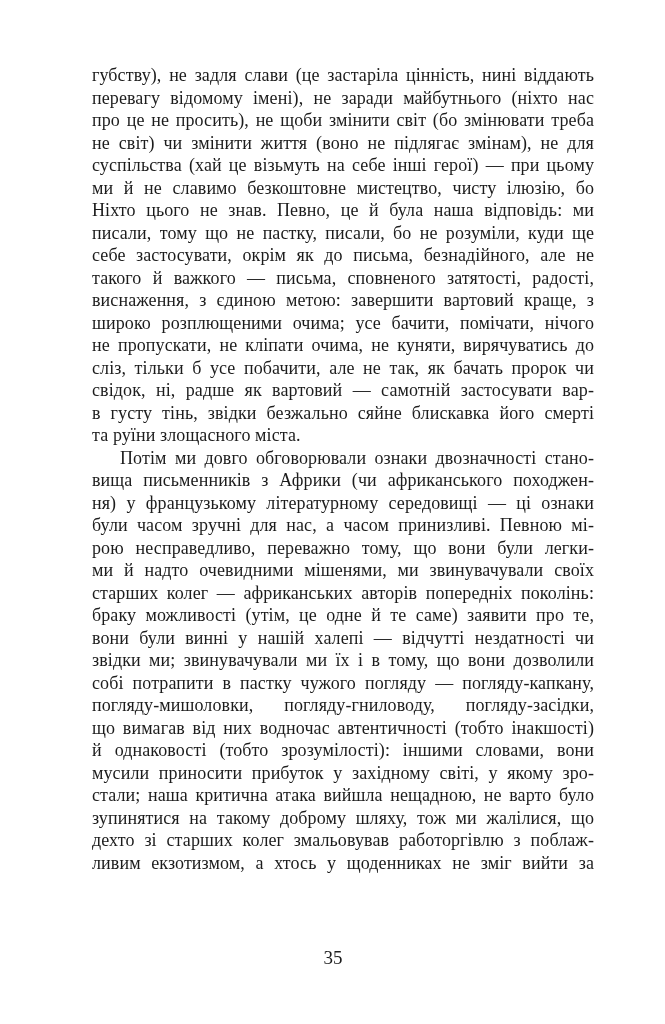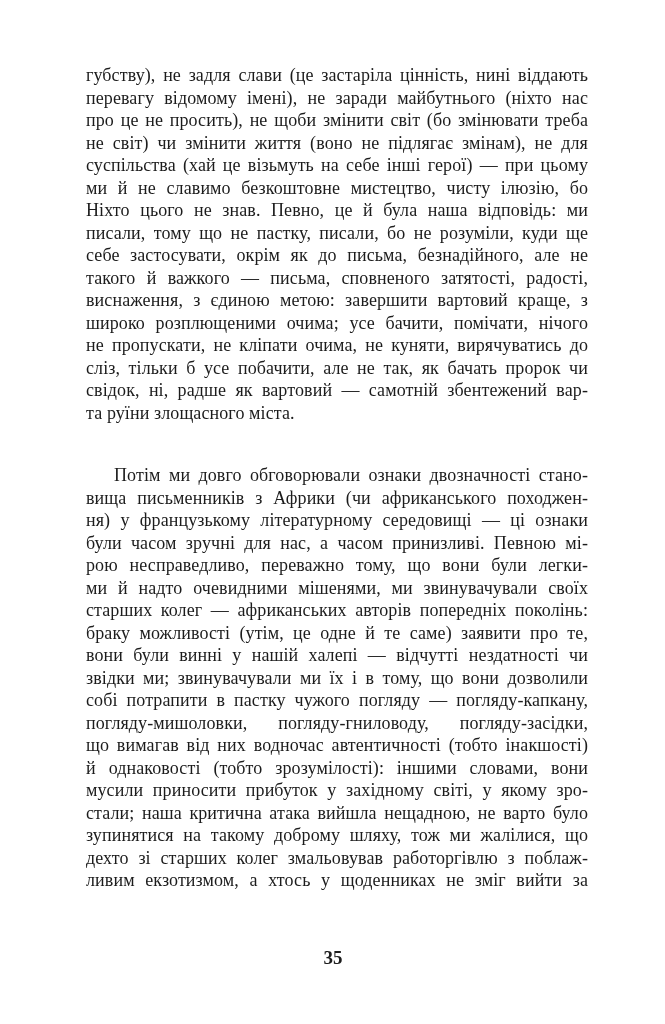--- a/index.html
+++ b/index.html
@@ -14,21 +14,21 @@
     overflow: hidden;
     font-family: "Liberation Serif", "DejaVu Serif", serif;
   }
   .page {
     position: absolute;
     inset: 0;
     background: var(--page-bg, #ffffff);
   }
   .text-block {
     position: absolute;
-    left: 86px;
+    left: 92px;
     top: 64px;
     width: 502px;
     color: var(--text-color, #1c1c1c);
     font-size: 18px;
     line-height: 22.5px;
     letter-spacing: 0.1px;
   }
   .paragraph {
     margin: 0;
     padding: 0;
@@ -37,31 +37,30 @@
     text-align: justify;
     text-align-last: justify;
     white-space: normal;
     height: 22.5px;
   }
   .line.para-end {
     text-align-last: left;
   }
   .line.indent {
     text-indent: 28px;
-    margin-top: 40px;
   }
   .page-number {
     position: absolute;
     left: 82px;
     top: 947px;
     width: 502px;
     text-align: center;
     color: var(--text-color, #1c1c1c);
     font-size: 19px;
-    font-weight: bold;
+    font-weight: normal;
     line-height: 22px;
   }
 </style>
 </head>
 <body style="--page-bg: #ffffff; --text-color: #1c1c1c;">
 
 <div class="page">
   <div class="text-block" id="text-block">
       <div class="paragraph">
         <div class="line">губству), не задля слави (це застаріла цінність, нині віддають</div>
@@ -71,21 +70,22 @@
         <div class="line">суспільства (хай це візьмуть на себе інші герої) — при цьому</div>
         <div class="line">ми й не славимо безкоштовне мистецтво, чисту ілюзію, бо</div>
         <div class="line">Ніхто цього не знав. Певно, це й була наша відповідь: ми</div>
         <div class="line">писали, тому що не пастку, писали, бо не розуміли, куди ще</div>
         <div class="line">себе застосувати, окрім як до письма, безнадійного, але не</div>
         <div class="line">такого й важкого — письма, сповненого затятості, радості,</div>
         <div class="line">виснаження, з єдиною метою: завершити вартовий краще, з</div>
         <div class="line">широко розплющеними очима; усе бачити, помічати, нічого</div>
         <div class="line">не пропускати, не кліпати очима, не куняти, вирячуватись до</div>
         <div class="line">сліз, тільки б усе побачити, але не так, як бачать пророк чи</div>
-        <div class="line">свідок, ні, радше як вартовий — самотній збентежений вар-</div>
+        <div class="line">свідок, ні, радше як вартовий — самотній застосувати вар-</div>
+        <div class="line">в густу тінь, звідки безжально сяйне блискавка його смерті</div>
         <div class="line para-end">та руїни злощасного міста.</div>
       </div>
       <div class="paragraph">
         <div class="line indent">Потім ми довго обговорювали ознаки двозначності стано-</div>
         <div class="line">вища письменників з Африки (чи африканського походжен-</div>
         <div class="line">ня) у французькому літературному середовищі — ці ознаки</div>
         <div class="line">були часом зручні для нас, а часом принизливі. Певною мі-</div>
         <div class="line">рою несправедливо, переважно тому, що вони були легки-</div>
         <div class="line">ми й надто очевидними мішенями, ми звинувачували своїх</div>
         <div class="line">старших колег — африканських авторів попередніх поколінь:</div>

